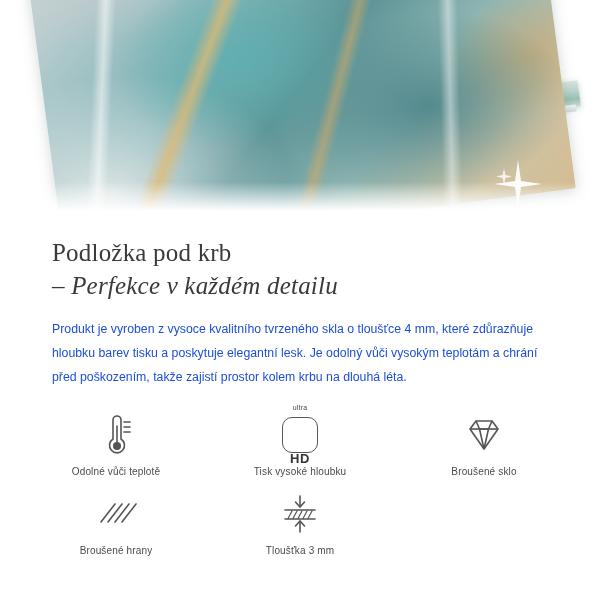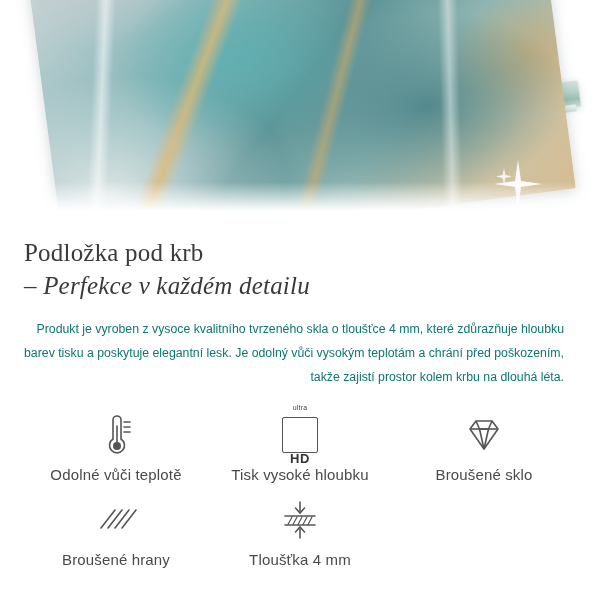--- a/index.html
+++ b/index.html
@@ -113,43 +113,42 @@
     right: 56px;
     top: 158px;
     width: 52px;
     height: 52px;
     pointer-events: none;
   }
   .sparkle svg { display: block; }
 
   
   .content {
-    padding: 14px 36px 0 24px;
+    padding: 14px 36px 0 52px;
   }
   .headline {
     font-family: "Liberation Serif", serif;
     font-size: 25px;
     line-height: 1.32;
     font-weight: 400;
     color: #3a3a3a;
     margin: 0 0 16px 0;
     letter-spacing: 0.2px;
   }
   .headline .line2 {
     display: block;
     font-style: italic;
   }
   .body-text {
     font-family: "Liberation Sans", sans-serif;
     font-size: 12.3px;
     line-height: 1.95;
-    color: #0f766e;
+    color: #1d4ed8;
     margin: 0;
     max-width: 540px;
-    text-align: right;
   }
 
   
   .features {
     margin-top: 22px;
     padding: 0 24px;
     display: grid;
     grid-template-columns: repeat(3, 1fr);
     grid-row-gap: 14px;
   }
@@ -161,29 +160,29 @@
     text-align: center;
   }
   .feature-icon {
     height: 46px;
     display: flex;
     align-items: center;
     justify-content: center;
   }
   .feature-label {
     margin-top: 8px;
-    font-size: 15px;
+    font-size: 10px;
     color: #4a4a4a;
     letter-spacing: 0.15px;
   }
   .hd-box {
     width: 34px;
     height: 34px;
     border: 1.6px solid #555;
-    border-radius: 2px;
+    border-radius: 10px;
     display: flex;
     flex-direction: column;
     align-items: center;
     justify-content: center;
     line-height: 1;
     gap: 40px;
   }
   .hd-ultra {
     font-size: 7px;
     letter-spacing: 0.2px;
@@ -298,17 +297,17 @@
           </g>
           <g stroke="#555" stroke-width="1.2" stroke-linecap="round">
             <line x1="11" y1="25.5" x2="15" y2="18"></line>
             <line x1="16" y1="25.5" x2="20" y2="18"></line>
             <line x1="21" y1="25.5" x2="25" y2="18"></line>
             <line x1="26" y1="25.5" x2="30" y2="18"></line>
             <line x1="31" y1="25.5" x2="35" y2="18"></line>
           </g>
         </svg>
       </div>
-      <div class="feature-label">Tloušťka 4 mm</div>
+      <div class="feature-label">Tloušťka 3 mm</div>
     </div>
 
   </div>
 </div>
 
 </body></html>

